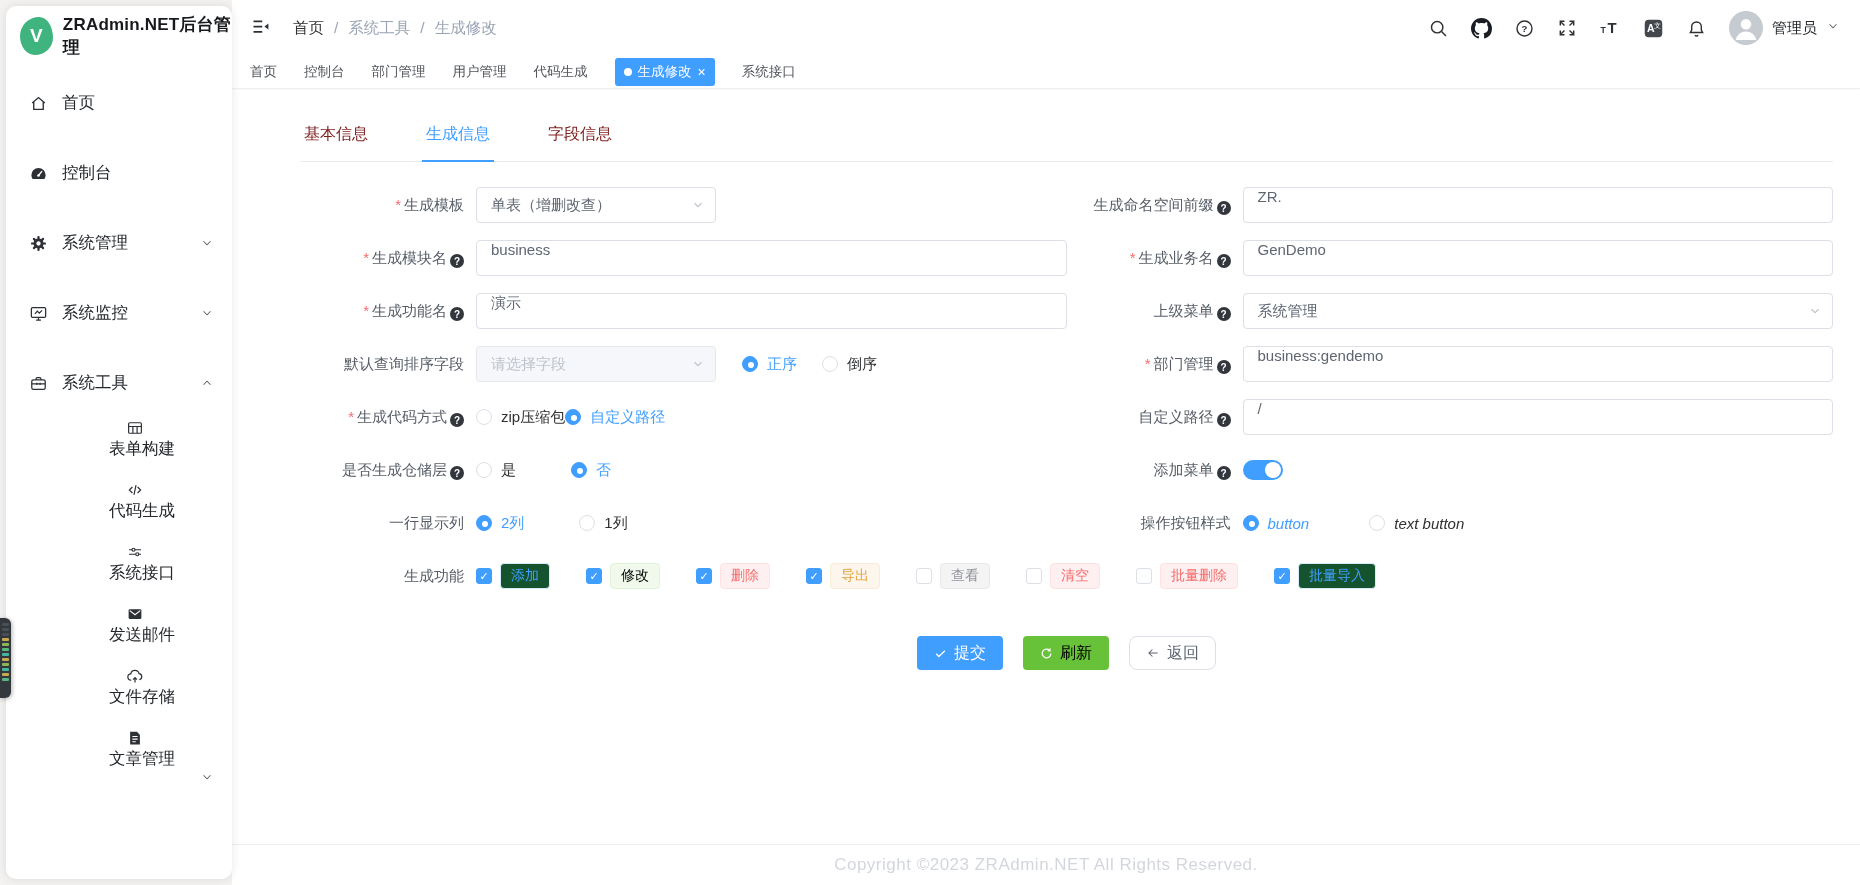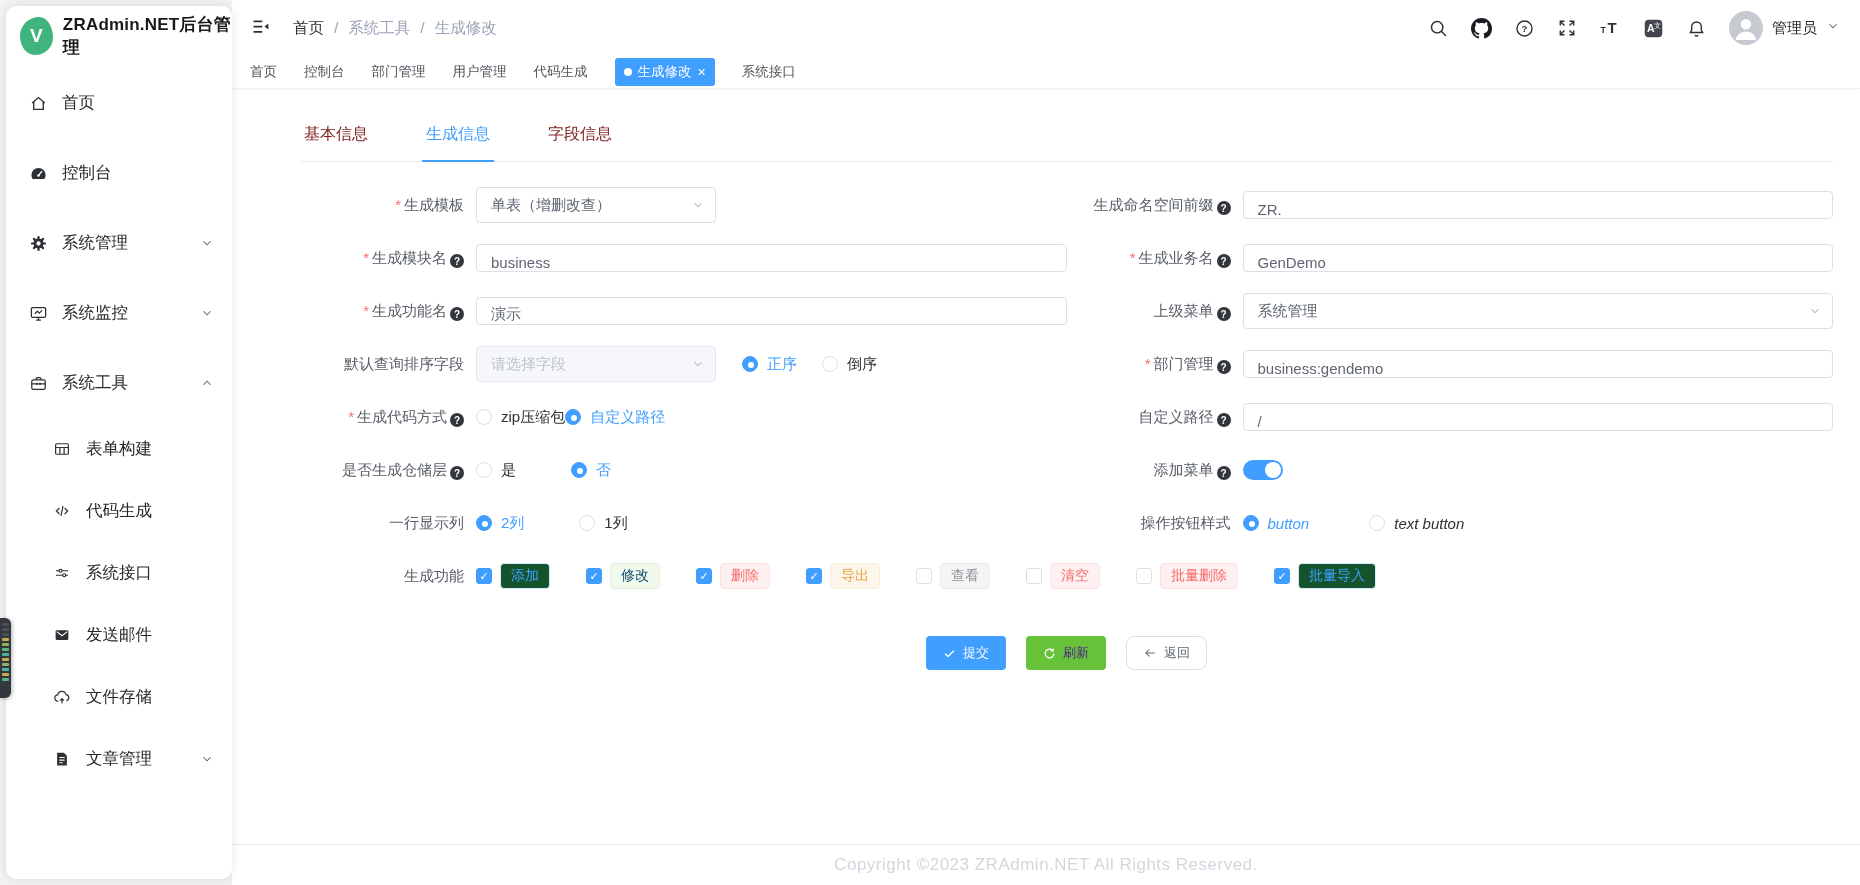--- a/index.html
+++ b/index.html
@@ -14,21 +14,21 @@
              border-radius:10px; box-shadow:0 0 10px rgba(0,0,0,.10); z-index:5; }
   .logo-row { height:60px; display:flex; align-items:center; padding-left:14px; gap:10px; }
   .logo-mark { width:36px; height:38px; background:#3fb47f; color:#fff; font-weight:bold; font-size:19px;
                display:flex; align-items:center; justify-content:center;
                border-radius:58% 42% 55% 45% / 50% 55% 45% 50%; }
   .logo-title { font-size:17px; font-weight:bold; color:#17191c; letter-spacing:.2px; }
   .menu { padding-top:2px; }
   .mi { display:flex; align-items:center; height:70px; padding:0 18px 0 22px; font-size:16.5px; color:#24282d; cursor:pointer; }
   .mi .micon { width:20px; height:20px; margin-right:14px; display:flex; align-items:center; justify-content:center; flex:0 0 20px; }
   .mi .chev { margin-left:auto; display:flex; }
-  .mi.sub { height:62px; padding-left:46px; }
+  .mi.sub { height:62px; padding-left:64px;flex-direction:column; }
 
   
   .drawer-handle { position:absolute; left:0; top:618px; width:11px; height:80px; background:#33373e;
                    border-radius:0 6px 6px 0; z-index:9; padding:5px 2px 4px 2px;
                    display:flex; flex-direction:column; gap:2px; box-shadow:1px 1px 4px rgba(0,0,0,.3); }
   .drawer-handle i { display:block; height:3px; border-radius:1px; }
 
   
   .header { height:56px; display:flex; align-items:center; padding:0 20px 0 18px; }
   .collapse-btn { display:flex; margin-right:22px; cursor:pointer; }
@@ -56,22 +56,22 @@
   .ctab.active { color:#409eff; border-bottom:2px solid #409eff; margin-bottom:-1px; }
 
   .form { margin:25px 27px 0 68px; display:grid; grid-template-columns:1fr 1fr; row-gap:17px; }
   .fi { display:flex; align-items:center; height:36px; }
   .fi.full { grid-column:1 / -1; }
   .fl { width:176px; min-width:176px; text-align:right; padding-right:12px; font-size:15px; color:#575d66; white-space:nowrap; }
   .star { color:#f56c6c; margin-right:3px; }
   .help { display:inline-flex; width:14px; height:14px; border-radius:50%; background:#33373d; color:#fff;
           font-size:10px; font-weight:bold; align-items:center; justify-content:center; margin-left:3px;
           position:relative; top:2px; cursor:pointer; }
-  .ibox { flex:1; height:28px; border:1px solid #dcdfe6; border-radius:4px; padding:0 14px; font-size:15px;
-          color:#5f6672; display:flex; align-items:flex-end; background:#fff; }
+  .ibox { flex:1; height:36px; border:1px solid #dcdfe6; border-radius:4px; padding:0 14px; font-size:15px;
+          color:#5f6672; display:flex; align-items:flex-start; background:#fff; }
   .sel { width:240px; height:36px; border:1px solid #dcdfe6; border-radius:4px; padding:0 10px 0 14px;
          font-size:15px; color:#5f6672; display:flex; align-items:center; justify-content:space-between;
          background:#fff; cursor:pointer; }
   .sel.wide { width:auto; flex:1; }
   .sel.disabled { background:#f5f7fa; border-color:#e4e7ed; color:#bfc4cc; }
 
   .rgroup { display:flex; align-items:center; }
   .radio { display:flex; align-items:center; gap:9px; font-size:15px; color:#303133; cursor:pointer; }
   .rdot { width:16px; height:16px; border-radius:50%; border:1px solid #dcdfe6; background:#fff; position:relative; flex:0 0 16px; }
   .radio.on .rdot { background:#409eff; border-color:#409eff; }
@@ -81,30 +81,30 @@
   .toggle { width:40px; height:20px; border-radius:10px; background:#409eff; position:relative; cursor:pointer; }
   .toggle::after { content:""; position:absolute; right:2px; top:2px; width:16px; height:16px; border-radius:50%; background:#fff; }
 
   .cbgroup { display:flex; align-items:center; gap:36px; }
   .cbi { display:flex; align-items:center; gap:8px; cursor:pointer; }
   .cbox { width:16px; height:16px; border-radius:3px; border:1px solid #dcdfe6; background:#fff;
           display:flex; align-items:center; justify-content:center; color:transparent; font-size:11px; }
   .cbox.checked { background:#409eff; border-color:#409eff; color:#fff; }
   .tag { height:26px; padding:0 10px; border-radius:4px; font-size:14px; display:flex; align-items:center; border:1px solid; }
   .tag-blue   { background:#14532d; border-color:#d9ecff; color:#409eff; }
-  .tag-green  { background:#f0f9eb; border-color:#e1f3d8; color:#0c4a6e; }
+  .tag-green  { background:#f0f9eb; border-color:#e1f3d8; color:#000000; }
   .tag-red    { background:#fef0f0; border-color:#fde2e2; color:#f56c6c; }
   .tag-orange { background:#fdf6ec; border-color:#faecd8; color:#e6a23c; }
   .tag-gray   { background:#f4f4f5; border-color:#e9e9eb; color:#909399; }
 
   .actions { grid-column:1 / -1; display:flex; justify-content:center; gap:20px; margin-top:25px; }
-  .btn { height:34px; padding:0 16px; border-radius:4px; font-size:13px; display:inline-flex; align-items:center; gap:7px;
+  .btn { height:34px; padding:0 16px; border-radius:4px; font-size:16px; display:inline-flex; align-items:center; gap:7px;
          border:1px solid transparent; cursor:pointer; }
   .btn-primary { background:#409eff; color:#fff; }
-  .btn-success { background:#67c23a; color:#4c1d95; }
+  .btn-success { background:#67c23a; color:#000000; }
   .btn-plain { background:#fff; border-color:#dcdfe6; color:#5f6672;border-radius:8px; }
 
   .footer { position:absolute; left:0; right:0; bottom:0; height:41px; background:#fff; border-top:1px solid #e9ecf0;
             display:flex; align-items:center; justify-content:center; color:#d3d7dd; font-size:17px; letter-spacing:.5px; }
 </style>
 </head>
 <body>
 
 <div class="page">
 

